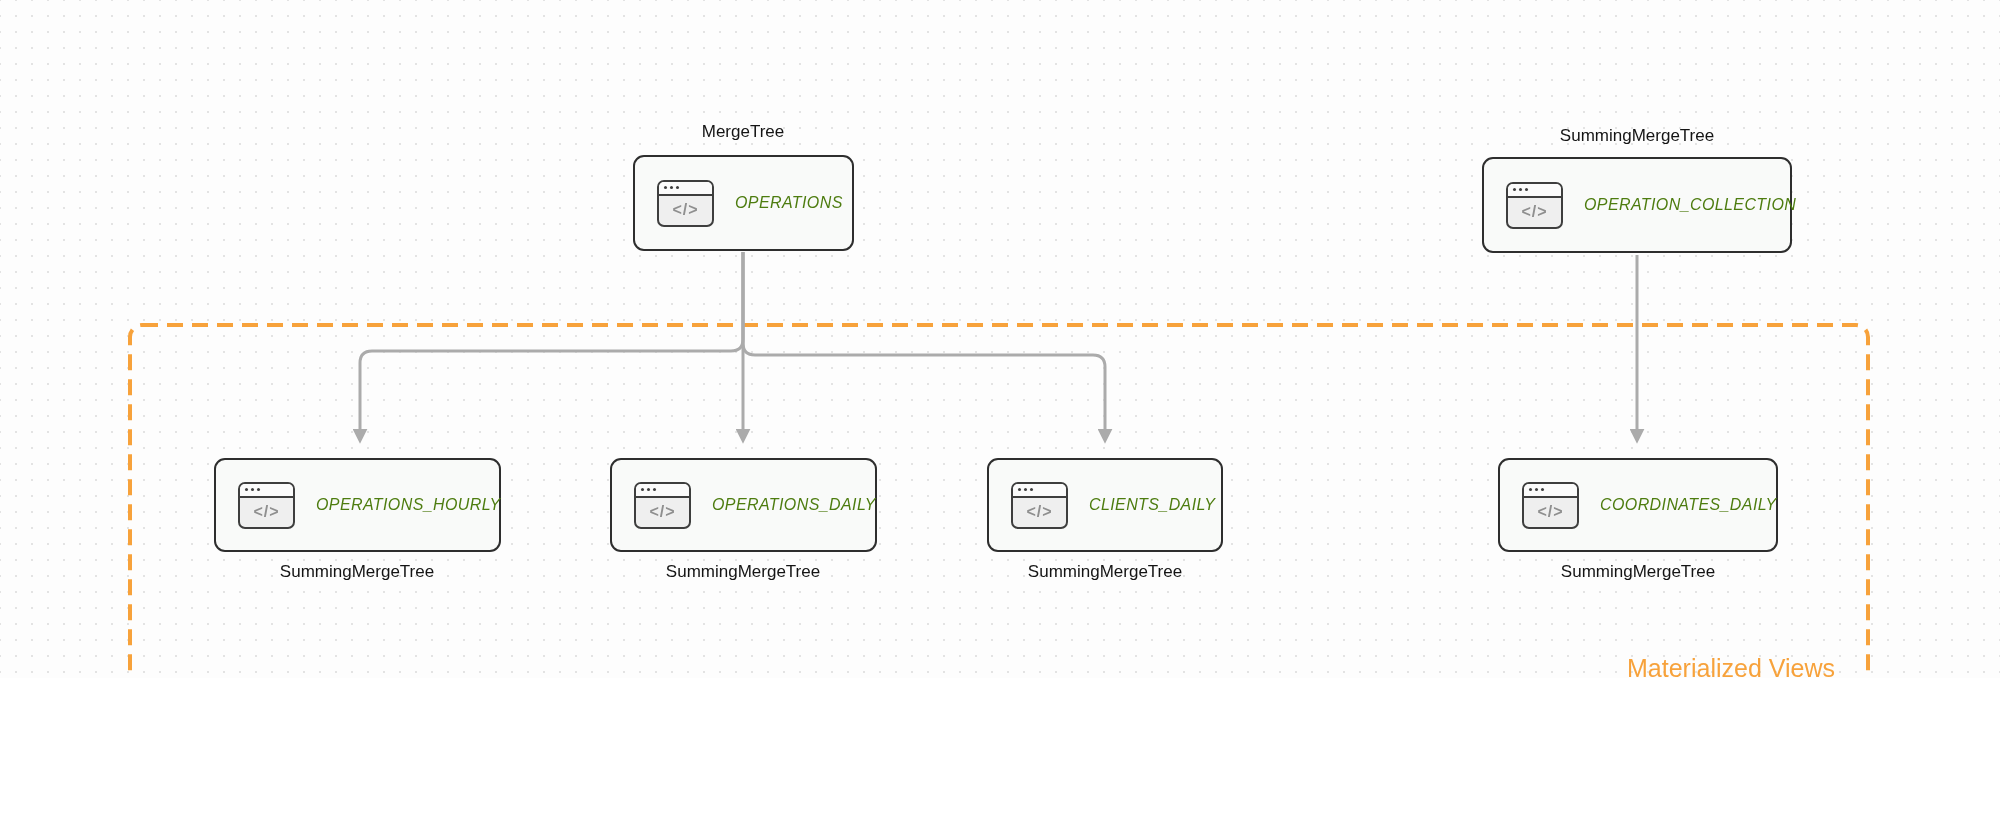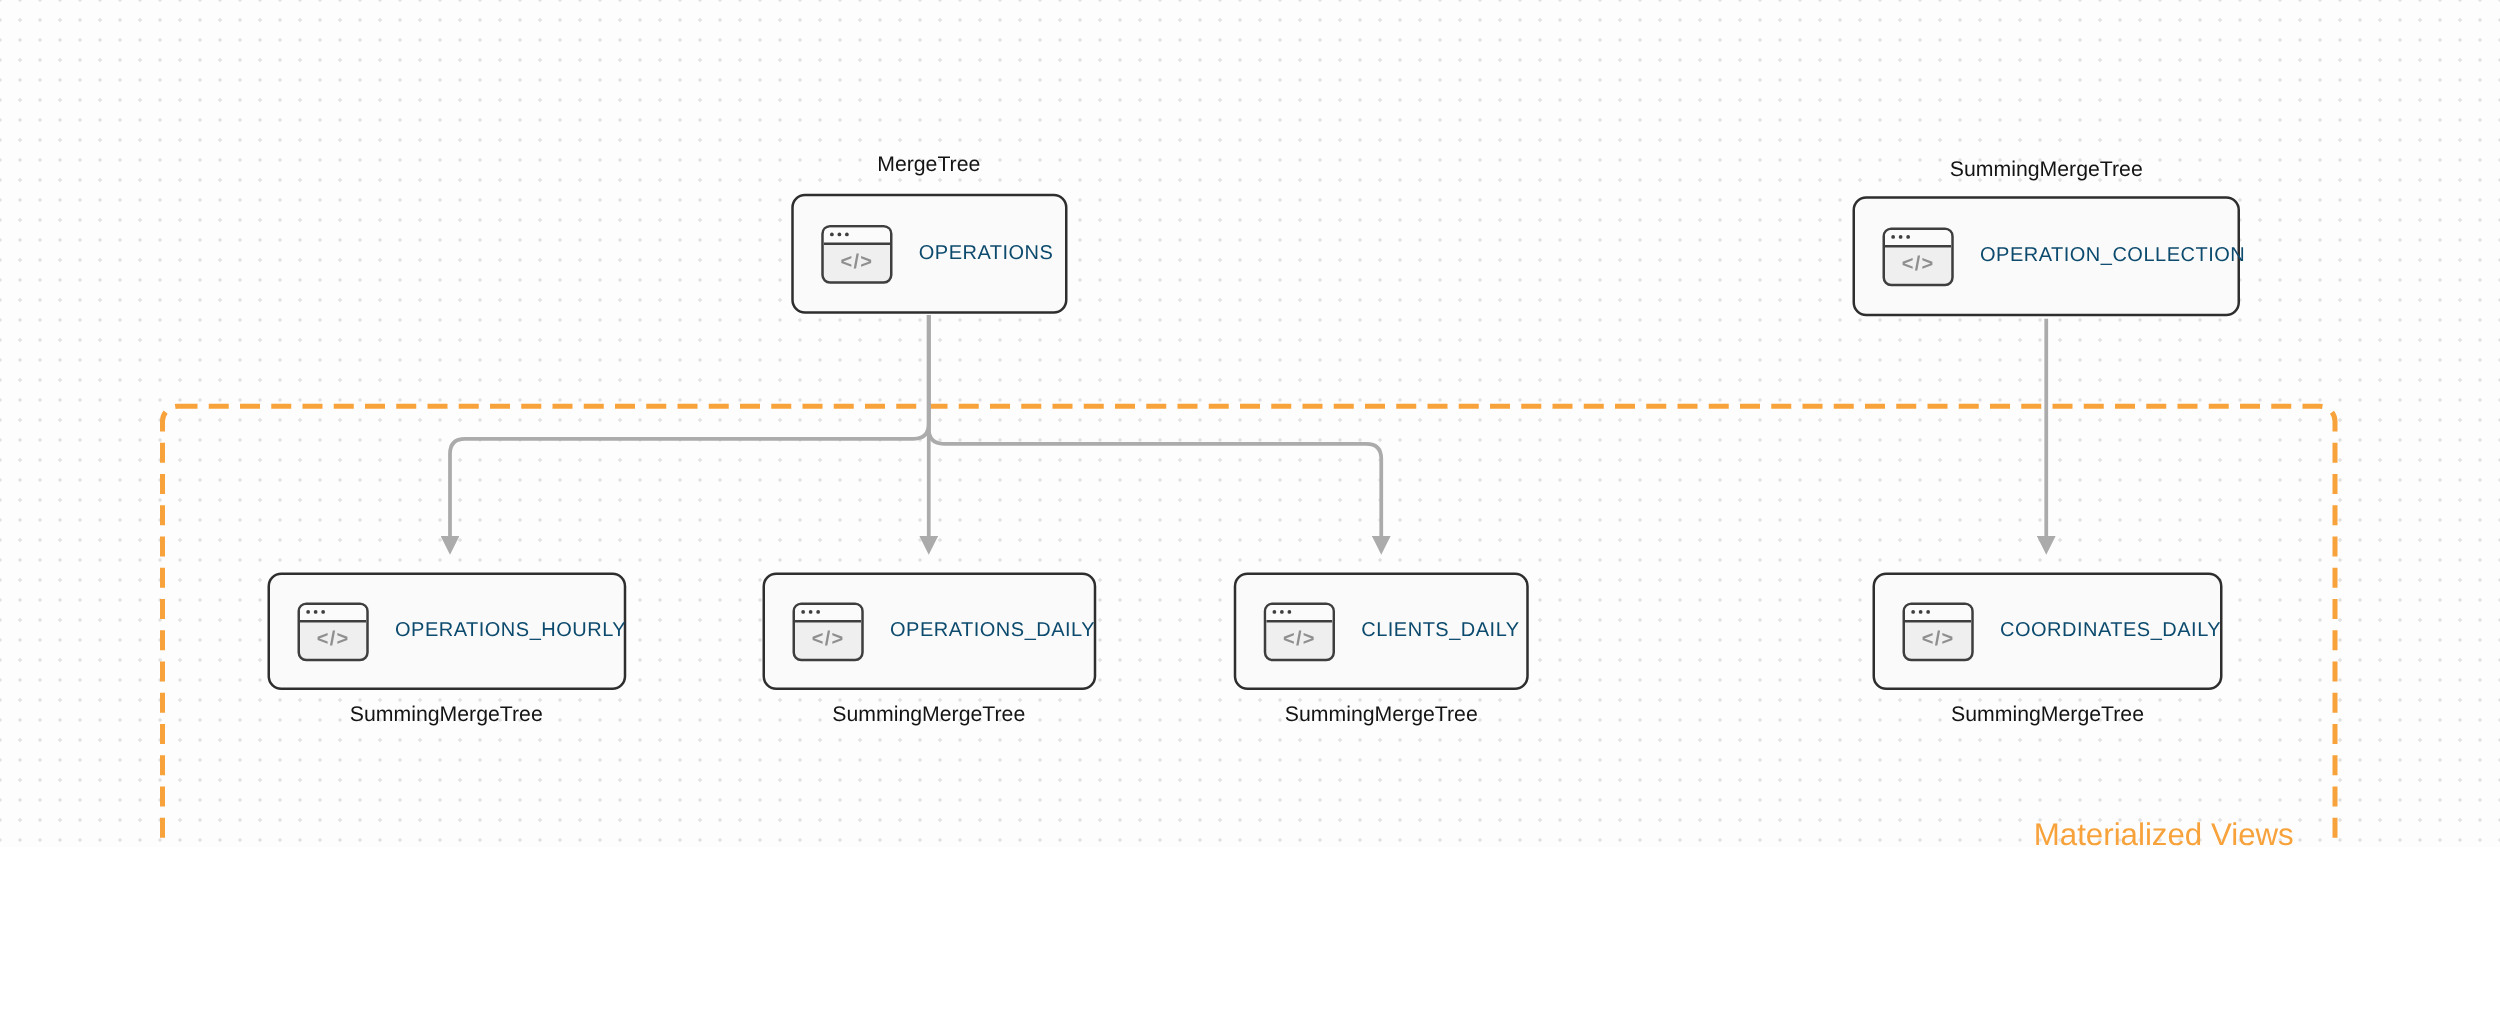--- a/index.html
+++ b/index.html
@@ -61,23 +61,24 @@
     flex: 1;
     display: flex;
     align-items: center;
     justify-content: center;
     color: #8F8F8F;
     font-size: 16px;
     font-weight: bold;
     letter-spacing: 1px;
   }
   .node-title {
+    font-style: italic;
     font-size: 16px;
     font-weight: 500;
-    color: #0c4a6e;
+    color: #4d7c0f;
     letter-spacing: 0.4px;
     white-space: nowrap;
   }
   .engine-label {
     position: absolute;
     transform: translateX(-50%);
     font-size: 17px;
     color: #141414;
     white-space: nowrap;
   }

